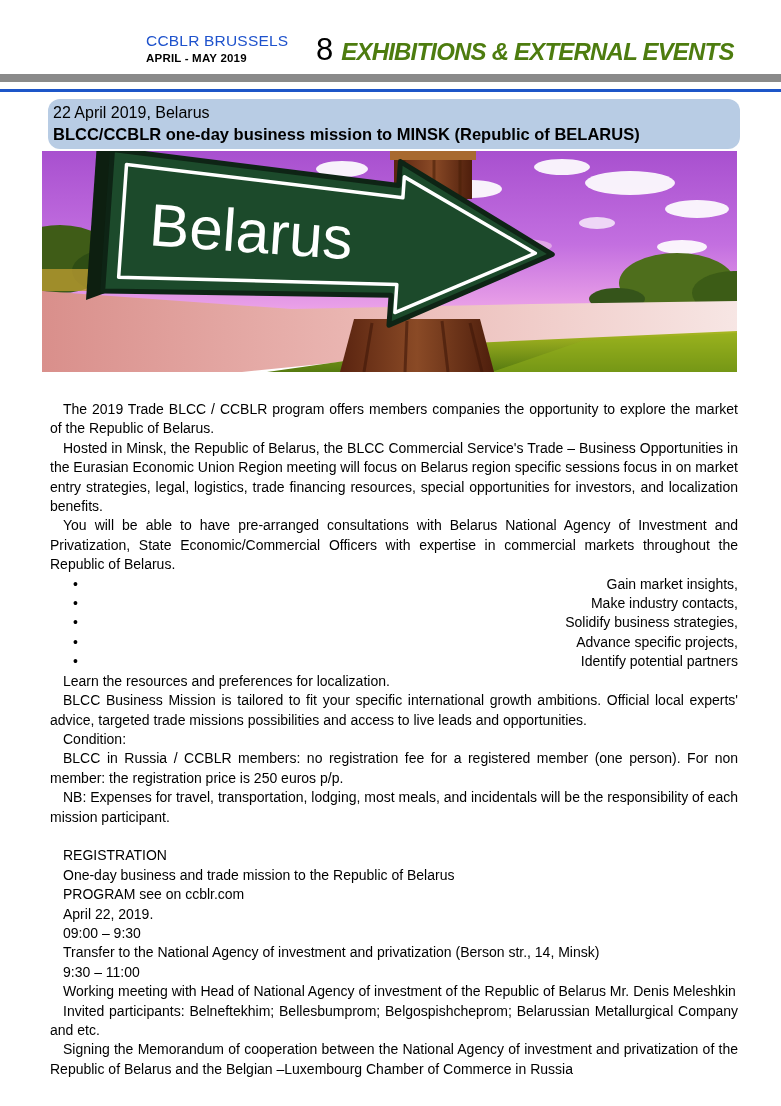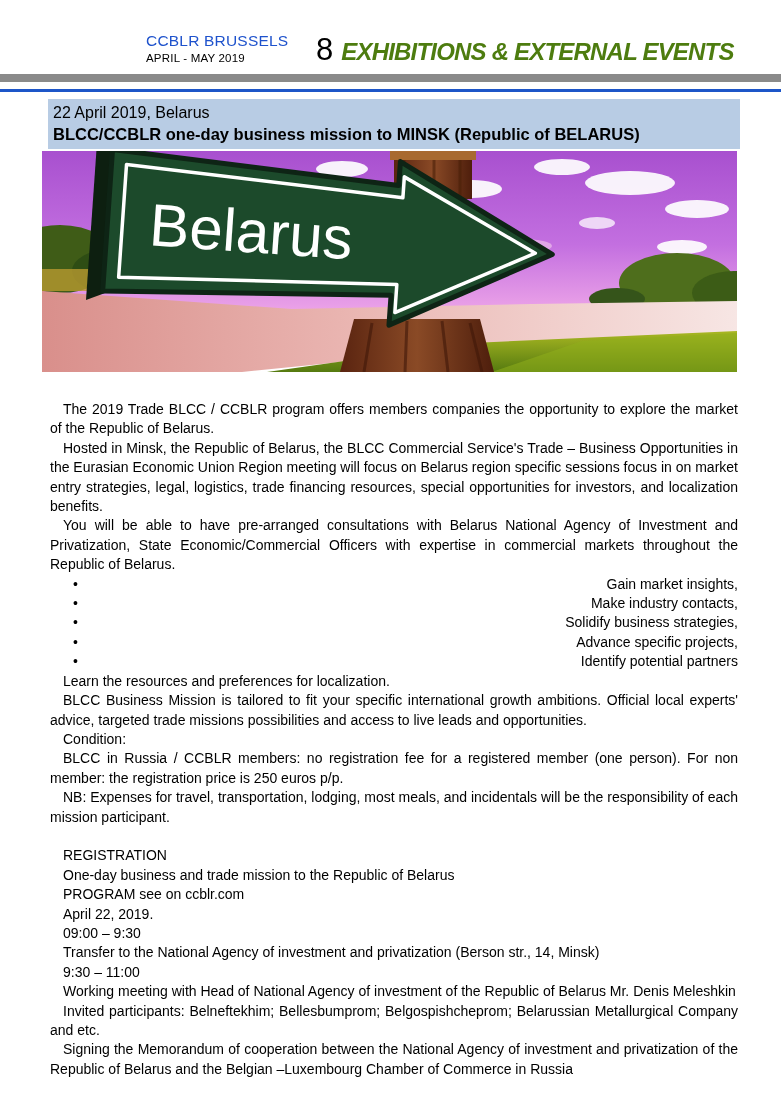--- a/index.html
+++ b/index.html
@@ -5,31 +5,31 @@
   html,body { margin:0; padding:0; }
   body {
     width:781px; height:1106px; background:#ffffff; position:relative;
     font-family:"Liberation Sans", sans-serif; color:#000;
     -webkit-font-smoothing:antialiased;
   }
 
   
   .masthead-left { position:absolute; left:146px; top:32px; }
   .org-title { color:#1e52cc; font-weight:normal; font-size:15.5px; letter-spacing:.2px; }
-  .issue-period { font-size:11.5px; margin-top:2px; color:#000; letter-spacing:.2px; }
+  .issue-period { font-size:11.5px; margin-top:2px; color:#000; letter-spacing:.2px;font-weight:bold; }
   .masthead-right { position:absolute; left:316px; top:34px; display:flex; align-items:baseline; gap:8px; white-space:nowrap; }
   .page-number { font-size:31px; color:#000; line-height:1; }
   .section-title { font-size:24px; font-weight:bold; color:#4d7c0f; letter-spacing:-0.8px; line-height:1;font-style:italic; }
 
   .rule-gray { position:absolute; left:0; top:74px; width:781px; height:8px; background:#8a8a8a; }
   .rule-blue { position:absolute; left:0; top:89px; width:781px; height:3px; background:#1d56c8; }
 
   
   .event-banner { position:absolute; left:48px; top:99px; width:692px; height:50px;
-    background:#b8cce4; box-sizing:border-box; padding:3px 0 0 5px; }
+    background:#b8cce4; box-sizing:border-box; padding:3px 0 0 5px;border-radius:12px; }
   .event-date { font-size:16px; line-height:21px; }
   .event-title { font-size:16.5px; font-weight:bold; line-height:22px; }
 
   
   .photo-wrap { position:absolute; left:42px; top:151px; width:695px; height:221px; overflow:hidden; }
   .photo-wrap svg { display:block; }
   .sign-label { font-family:"Liberation Sans", sans-serif; font-size:60px; fill:#ffffff; }
 
   
   .content { position:absolute; left:50px; top:400px; width:688px;

